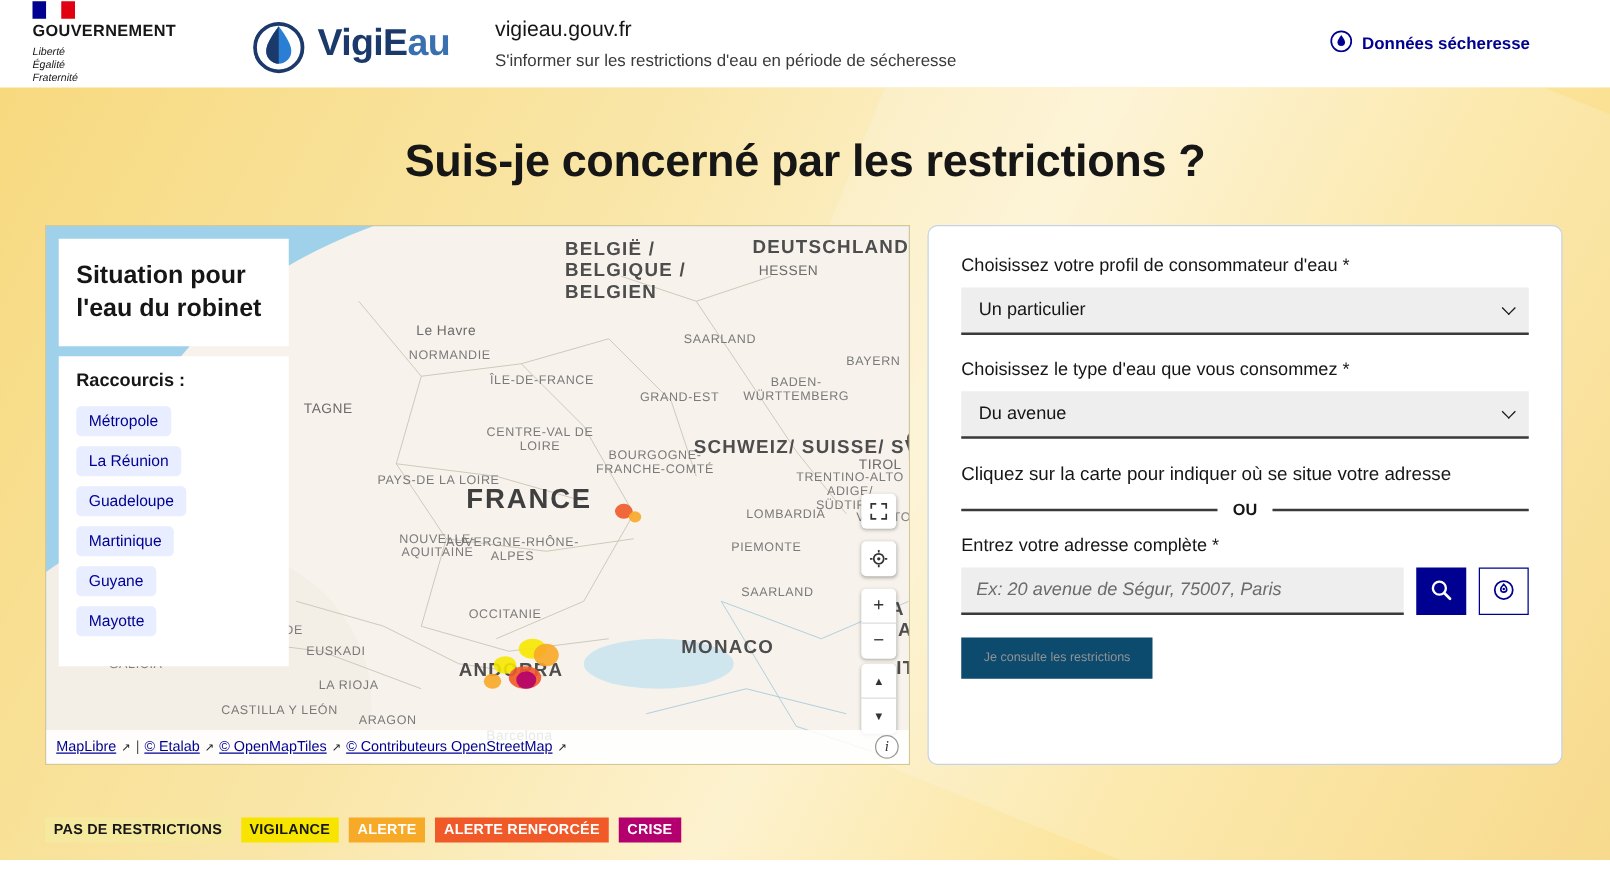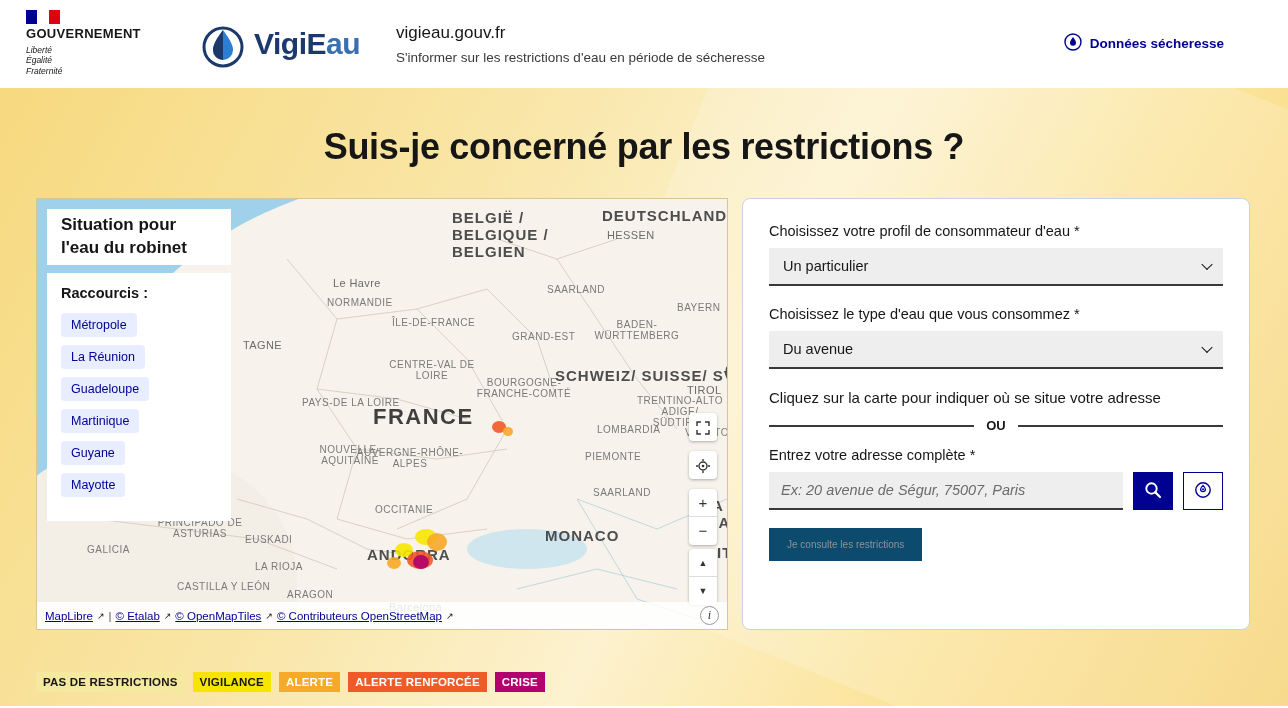--- a/index.html
+++ b/index.html
@@ -7,21 +7,21 @@
     margin: 0; padding: 0;
     width: 1288px; height: 708px;
     overflow: hidden;
     font-family: "Liberation Sans", sans-serif;
     background: #ffffff;
   }
 
   
   .header {
     position: relative;
-    height: 88px;
+    height: 70px;
     background: #ffffff;
     display: flex;
     align-items: center;
     padding: 12px 24px;
     border-bottom: 1px solid #ffffff;
   }
   .gouv-block {
     width: 140px;
     padding-left: 2px;
   }
@@ -217,22 +217,22 @@
 
   
   .map-panel {
     position: absolute;
     left: 10px; top: 10px;
     width: 184px;
     z-index: 6;
   }
   .map-panel-head {
     background: #ffffff;
-    padding: 5px 14px;
-    font-size: 17px;
+    padding: 16px 14px;
+    font-size: 20px;
     font-weight: bold;
     color: #161616;
     line-height: 1.35;
   }
   .map-panel-body {
     background: #ffffff;
     margin-top: 8px;
     padding: 12px 14px 16px;
   }
   .map-panel-body .rc-title {

